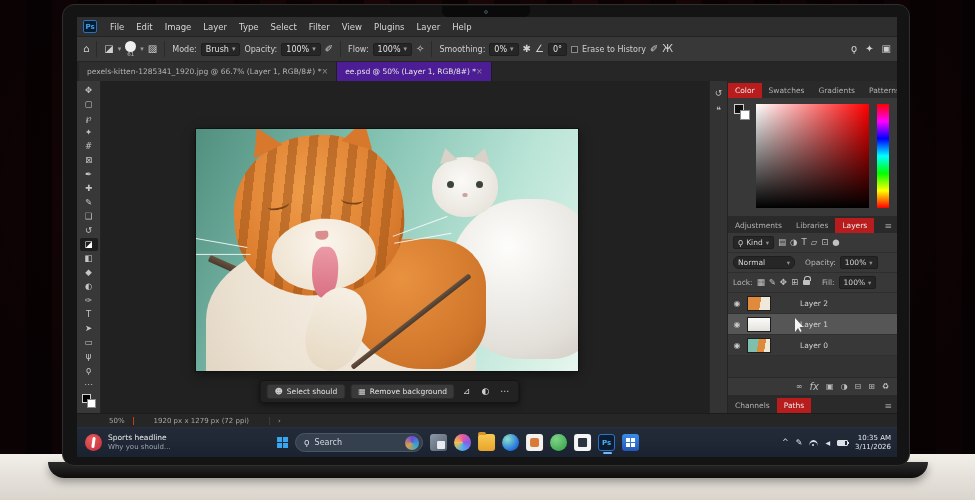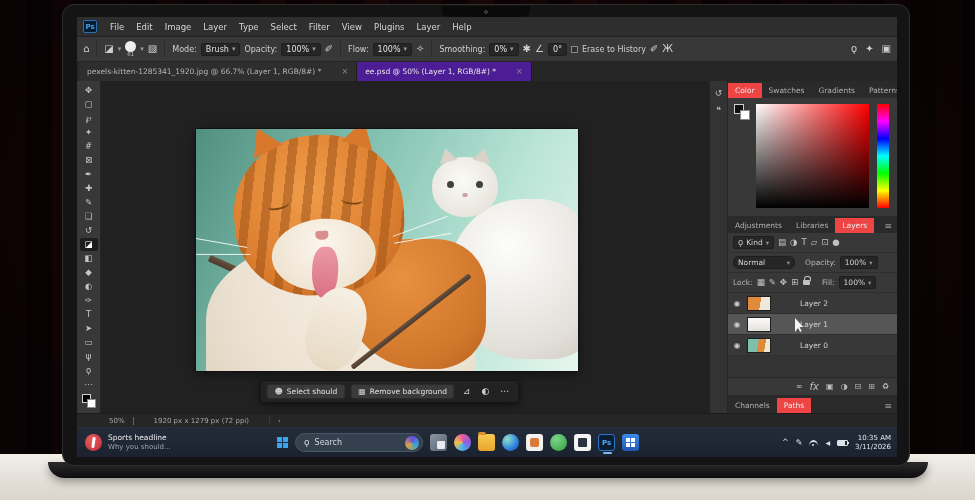--- a/index.html
+++ b/index.html
@@ -43,21 +43,21 @@
   .brush-prev { display:flex; flex-direction:column; align-items:center; line-height:1; }
   .brush-circle { width:11px; height:11px; border-radius:50%; background:#efefef; }
   .brush-size { font-size:5.5px; color:#bbb; }
   .ob-field { background:#262626; border:1px solid #1e1e1e; border-radius:2px; padding:1px 4px;
     color:#e0e0e0; font-size:8px; display:inline-flex; align-items:center; gap:3px; }
   .cb { width:7px; height:7px; border:1px solid #8a8a8a; background:#2e2e2e; display:inline-block; }
   .ob-right { margin-left:auto; display:flex; gap:8px; align-items:center; }
 
   
   .tabsrow { height:19px; background:#262626; display:flex; align-items:flex-end; padding-left:2px; flex:0 0 auto; }
-  .doctab { display:flex; align-items:center; gap:20px; padding:3px 8px; font-size:7.5px;
+  .doctab { display:flex; align-items:center; gap:0; padding:3px 8px; font-size:7.5px;
     color:#b5b5b5; background:#2e2e2e; border-right:1px solid #1d1d1d; height:19px; }
   .doctab.active { background:#4c1d95; color:#e6e6e6; }
   .tab-close { color:#8d8d8d; font-size:8px; }
 
   
   .main { flex:1 1 auto; display:flex; min-height:0; }
   .toolbar { width:24px; background:#383838; border-right:1px solid #242424;
     display:flex; flex-direction:column; align-items:center; padding-top:3px; gap:1px; flex:0 0 auto; }
   .tool { width:18px; height:13px; display:flex; align-items:center; justify-content:center;
     color:#c6c6c6; font-size:8.5px; line-height:1; border-radius:2px; }
@@ -128,21 +128,21 @@
   .ctx-ic { font-size:8px; color:#cfcfcf; line-height:1; }
   .ctx-plain { color:#cfcfcf; font-size:9px; padding:0 3px; line-height:1; }
 
   
   .dock { width:18px; background:#333333; border-left:1px solid #242424; display:flex; flex-direction:column;
     align-items:center; gap:8px; padding-top:8px; flex:0 0 auto; }
   .dock-ic { color:#bdbdbd; font-size:9px; line-height:1; }
   .panels { width:170px; background:#383838; border-left:1px solid #242424; display:flex; flex-direction:column; flex:0 0 auto; font-size:8px; }
   .ptabs { height:17px; background:#2a2a2a; display:flex; align-items:flex-end; }
   .ptab { padding:3px 7px; font-size:7.5px; color:#b0b0b0; }
-  .ptab.active { background:#ef4444; color:#eaeaea;text-align:right; }
+  .ptab.active { background:#b91c1c; color:#eaeaea;text-align:right; }
   .ptab-menu { margin-left:auto; color:#9a9a9a; font-size:9px; padding:0 5px 2px; }
 
   .color-body { height:118px; position:relative; padding:6px; }
   .cp-fgbg { position:absolute; left:6px; top:6px; width:16px; height:16px; }
   .cp-fg { position:absolute; left:0; top:0; width:10px; height:10px; background:#111; border:1px solid #cfcfcf; }
   .cp-bg { position:absolute; right:0; bottom:0; width:10px; height:10px; background:#fff; border:1px solid #888; }
   .cp-grad { position:absolute; left:28px; top:6px; right:28px; bottom:8px;
     background:linear-gradient(to bottom, rgba(0,0,0,0), #000), linear-gradient(to right,#ffffff,#ff0000); }
   .cp-hue { position:absolute; right:8px; top:6px; bottom:8px; width:12px;
     background:linear-gradient(#ff0000,#ff00ff,#0000ff,#00ffff,#00ff00,#ffff00,#ff0000); }

